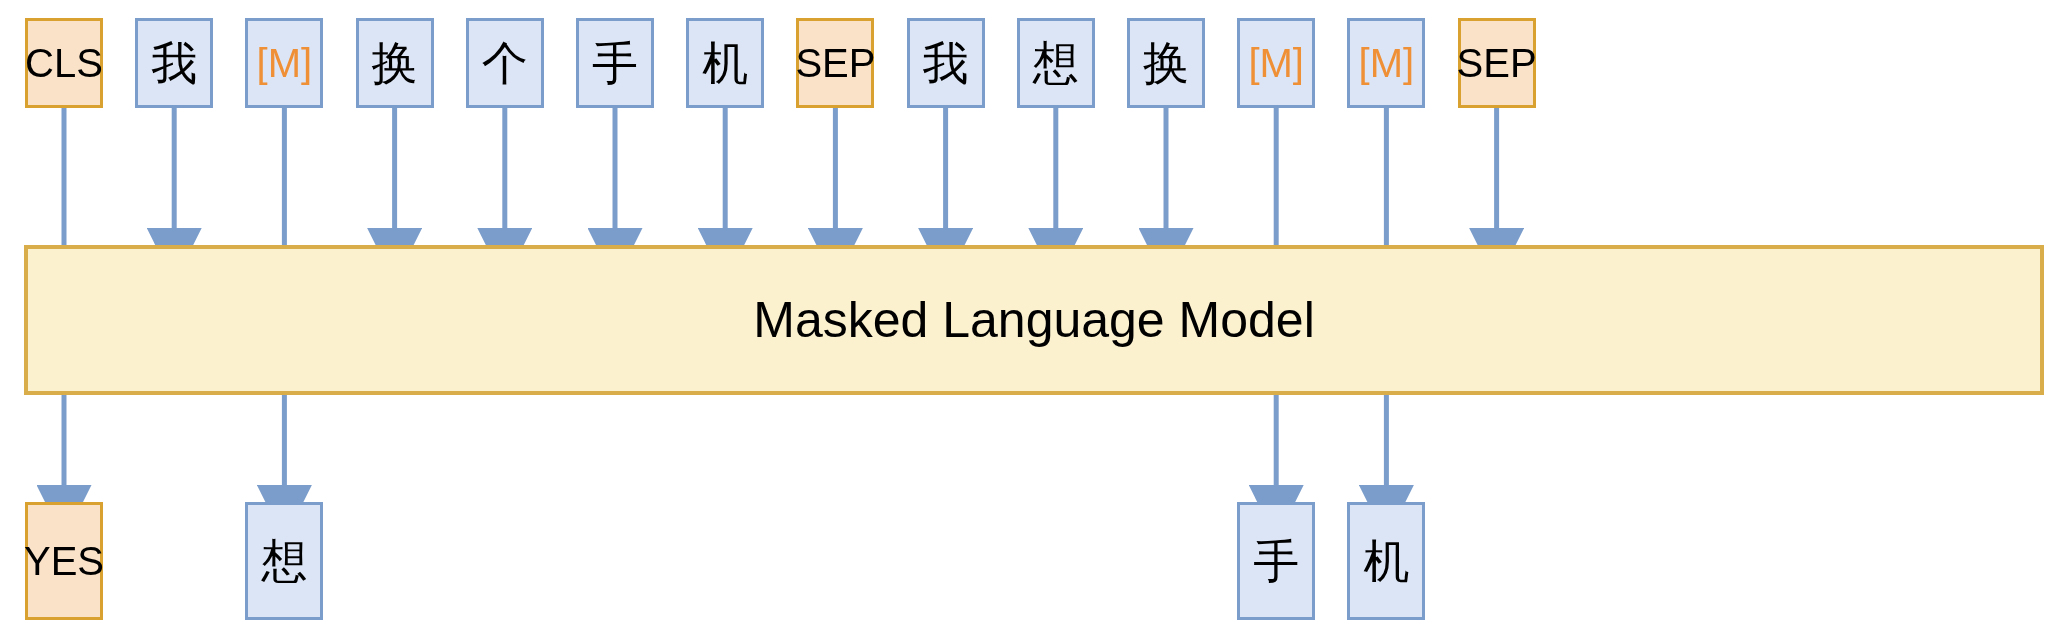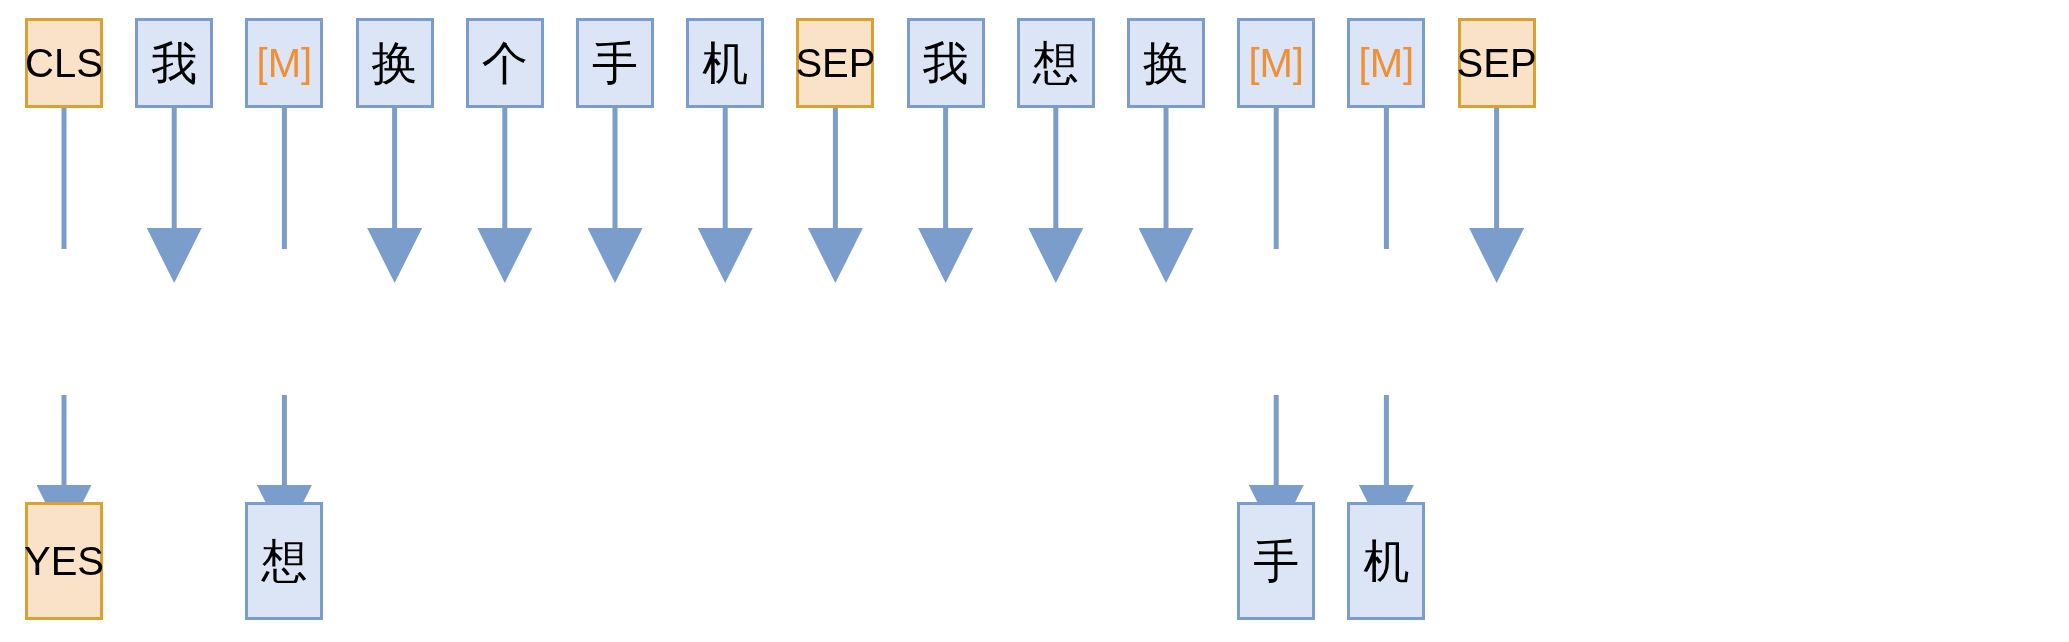--- a/index.html
+++ b/index.html
@@ -151,14 +151,17 @@
         <span class="txt">想</span>
       </div>
       <div class="node blue cjk" style="left: 1237.2px; top: 502px; width: 78px; height: 118px;">
         <span class="txt">手</span>
       </div>
       <div class="node blue cjk" style="left: 1347.4px; top: 502px; width: 78px; height: 118px;">
         <span class="txt">机</span>
       </div>
     </div>
 
+  <div id="model" style="left: 24px; top: 245px; width: 2020px; height: 150px;">
+    <span class="txt">Masked Language Model</span>
+  </div>
 
 </div>
 
 </body></html>

